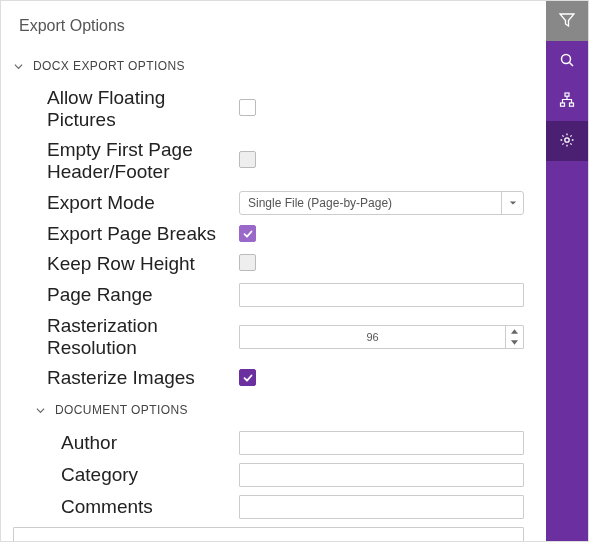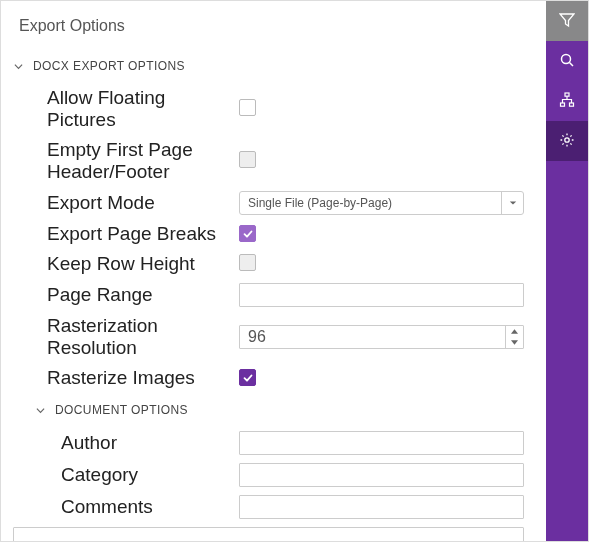--- a/index.html
+++ b/index.html
@@ -22,21 +22,21 @@
   .chk { width: 17px; height: 17px; border: 1px solid #bbb; border-radius: 2px; display: inline-flex; align-items: center; justify-content: center; background: #fff; }
   .chk.disabled { background: #eee; }
   .chk.on { background: #6b2fa0; border-color: #6b2fa0; }
   .chk.on.light { background: #9a68c9; border-color: #9a68c9; }
   .chk svg { display: block; }
   .sel { width: 100%; height: 24px; border: 1px solid #ccc; border-radius: 3px; display: flex; align-items: center; background: #fff; }
   .sel .selval { flex: 1; padding: 0 8px; font-size: 12px; color: #555; white-space: nowrap; overflow: hidden; text-overflow: ellipsis; }
   .sel .selbtn { width: 22px; height: 100%; border-left: 1px solid #ccc; display: flex; align-items: center; justify-content: center; }
   .txt { width: 100%; height: 24px; border: 1px solid #ccc; border-radius: 1px; font-size: 12px; padding: 0 6px; outline: none; }
   .spin { display: flex; height: 24px; border: 1px solid #ccc; border-radius: 1px; background: #fff; }
-  .spin input { flex: 1; border: none; outline: none; font-size: 16px; padding: 0 8px; color: #555; }
+  .spin input { flex: 1; border: none; outline: none; font-size: 11px; padding: 0 8px; color: #555; text-align: center; }
   .spin .btns { width: 18px; display: flex; flex-direction: column; border-left: 1px solid #ccc; }
   .spin .sb { flex: 1; display: flex; align-items: center; justify-content: center; cursor: pointer; }
   .side { width: 42px; background: #6b2fa0; display: flex; flex-direction: column; align-items: stretch; }
   .side .sitem { height: 40px; display: flex; align-items: center; justify-content: center; cursor: pointer; color: #fff; }
   .side .sitem.inactive { background: #888889; }
   .side .sitem.active { background: #4b1f72; }
 </style>
 </head>
 <body>
 

